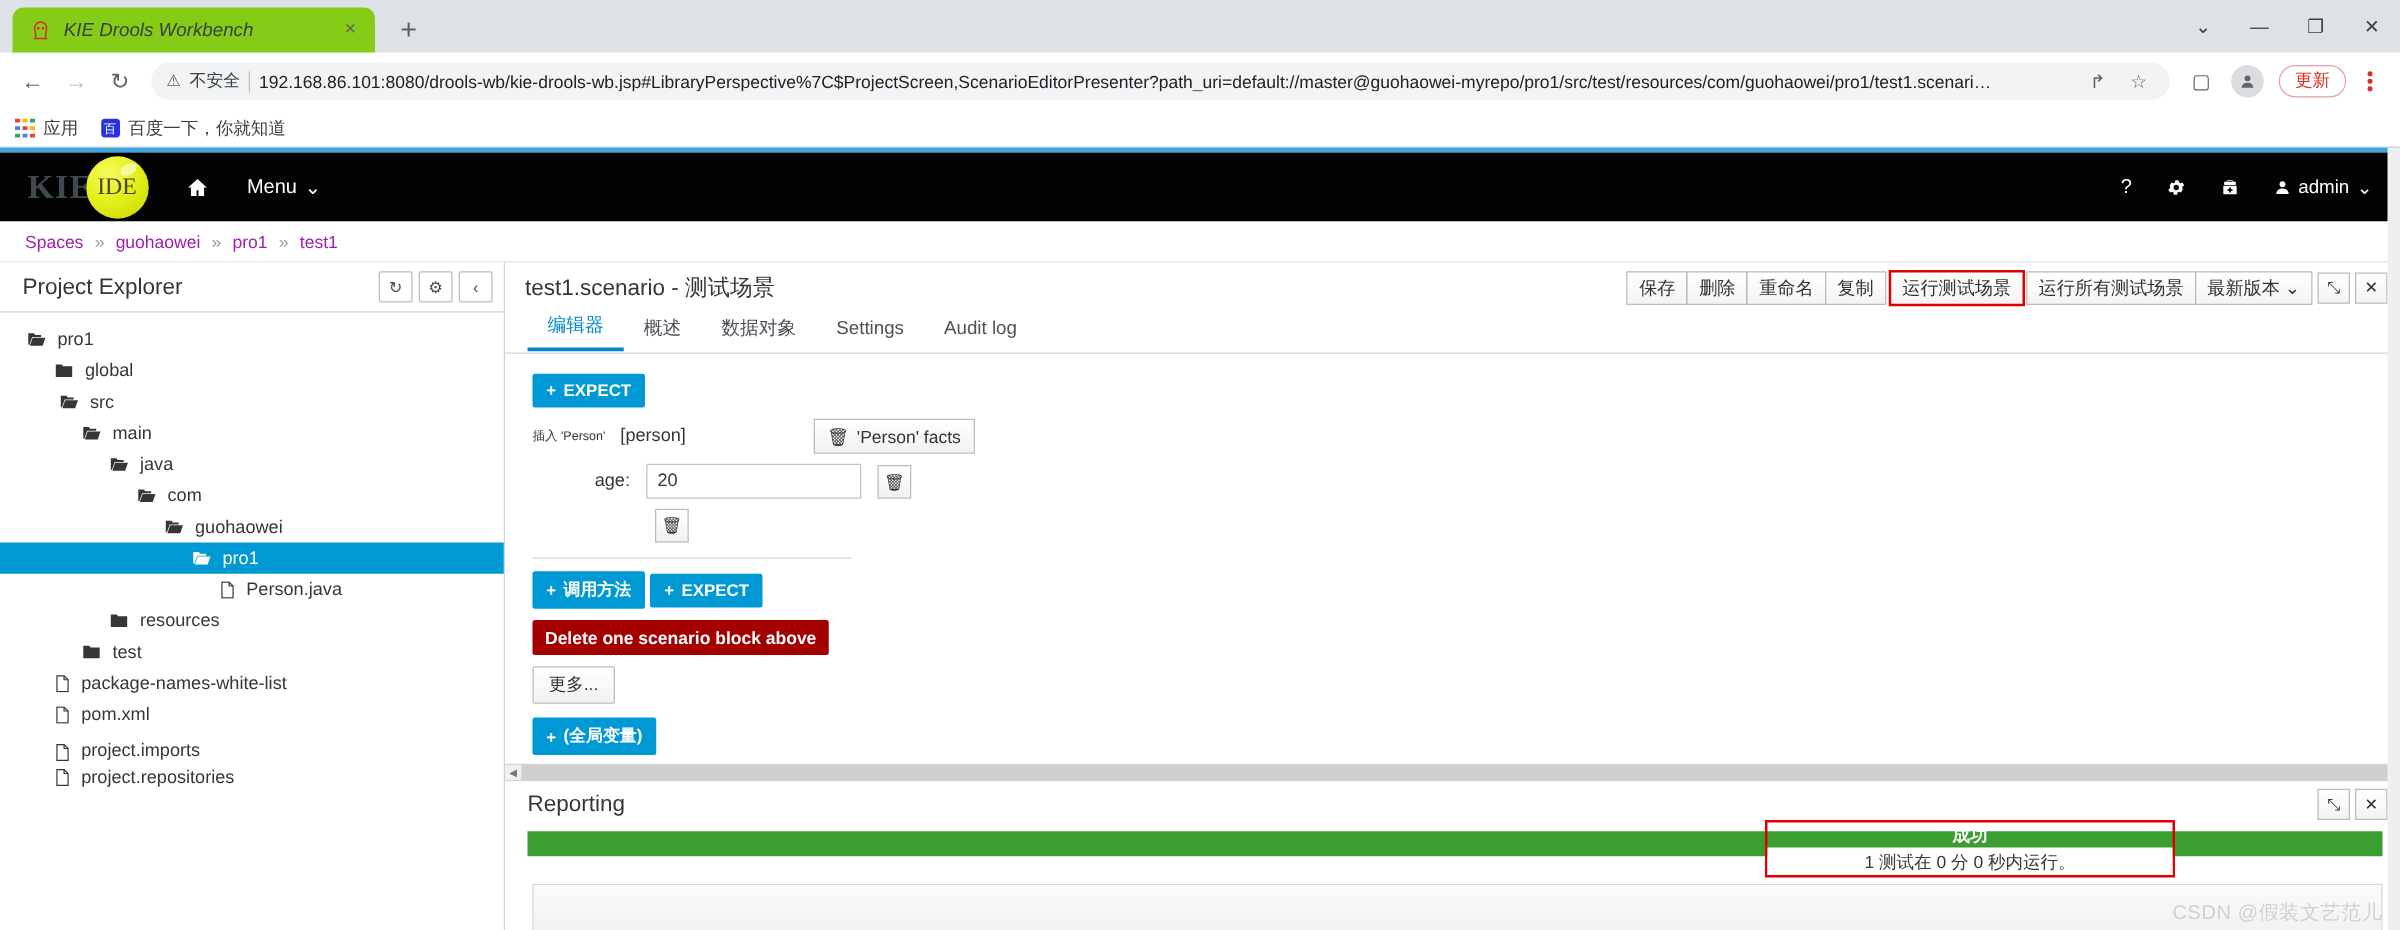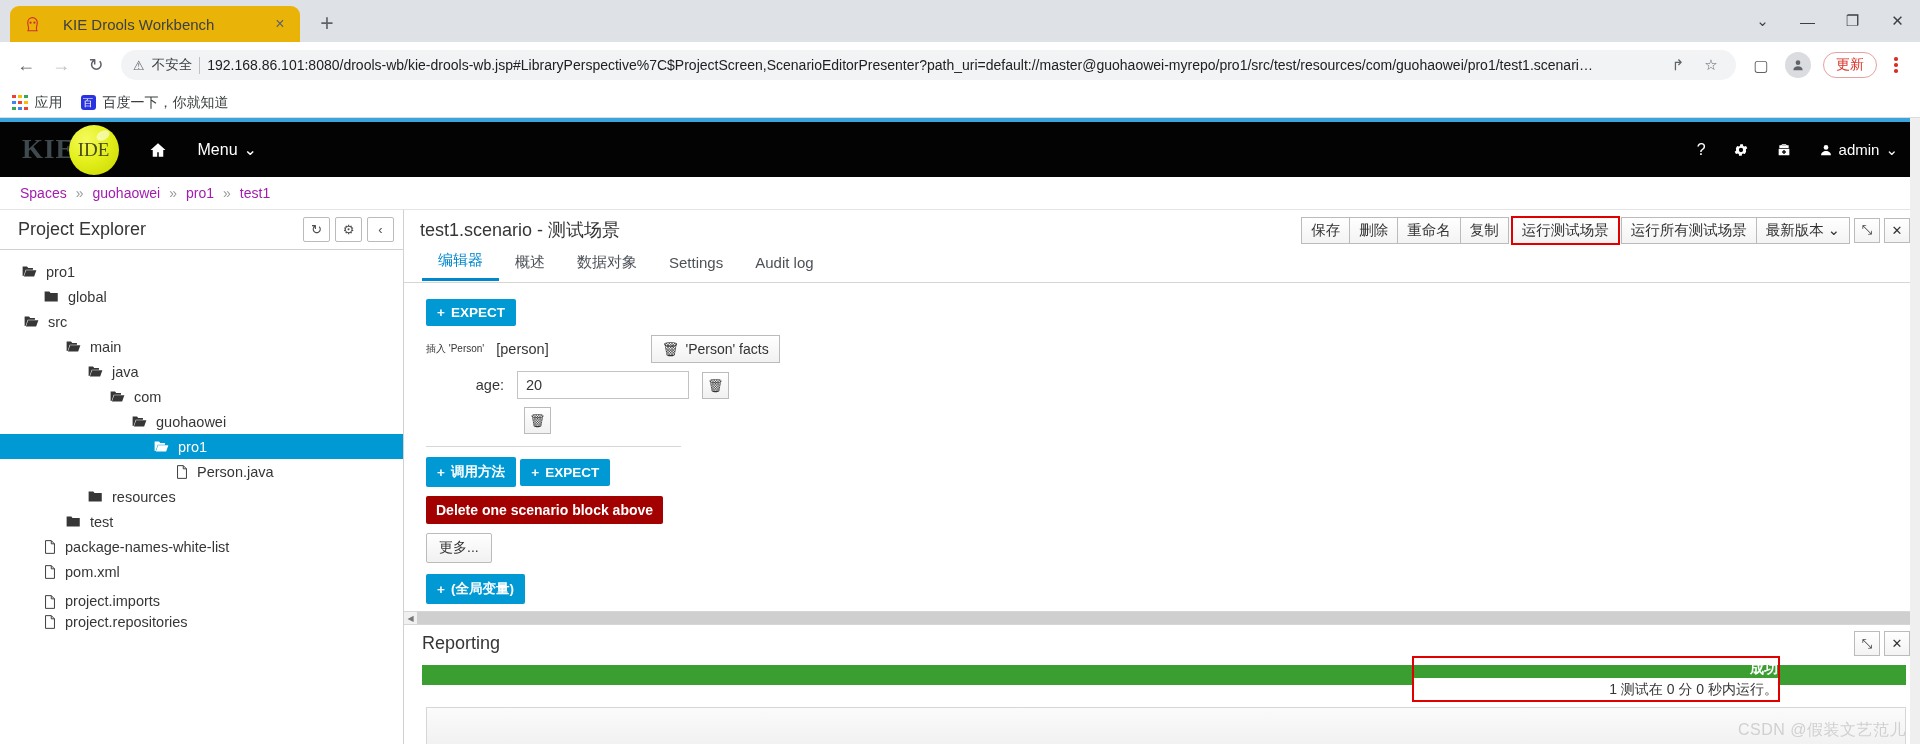--- a/index.html
+++ b/index.html
@@ -11,23 +11,23 @@
     background: #fff;
   }
 
   
   .browser-tabstrip {
     height: 42px; background: #dee1e6;
     display: flex; align-items: flex-end; position: relative;
   }
   .tab {
     margin-left: 10px; height: 36px; min-width: 290px;
-    background: #eab308; border-radius: 9px 9px 0 0;
+    background: #84cc16; border-radius: 9px 9px 0 0;
     display: flex; align-items: center; padding: 0 10px 0 14px;
-    gap: 22px; position: relative;
+    gap: 10px; position: relative; font-style: italic;
   }
   .tab-favicon { width: 17px; height: 17px; flex: 0 0 17px; }
   .tab-title {
     font-size: 15px; color: #3c4043; flex: 1;
     white-space: nowrap; overflow: hidden; text-overflow: ellipsis;
   }
   .tab-close {
     width: 20px; height: 20px; border-radius: 50%;
     display: flex; align-items: center; justify-content: center;
     color: #5f6368; font-size: 16px; line-height: 1;
@@ -255,22 +255,22 @@
   .reporting { border-top: 1px solid #d6d6d6; background: #fff; position: relative; flex: 0 0 auto;}
   .reporting-head {
     height: 37px; display: flex; align-items: center; padding: 0 10px 0 18px;
     position: relative;
   }
   .reporting-title { font-size: 18px; color: #363636; flex: 1; }
   .green-bar {
     height: 20px; background: #3a9e31; margin: 3px 14px 0 18px; position: relative;
   }
   .result-box {
-    position: absolute; left: 990px; top: -9px; width: 368px;
-    border: 2px solid #e00000; background: transparent; text-align: right;
+    position: absolute; left: 990px; top: -9px; width: 328px;
+    border: 2px solid #e00000; background: transparent; text-align: center;
   }
   .result-status {
     font-size: 14px; font-weight: bold; color: #fff; height: 20px;
     line-height: 20px; background: transparent;
   }
   .result-detail {
     font-size: 14px; color: #363636; background: #fff; height: 22px;
     line-height: 22px;
   }
   .report-table {
@@ -431,21 +431,21 @@
             <span>pro1</span>
           </div>
           <div class="tree-row" style="padding-left: 44px;">
             <span class="tree-ico">
               <svg width="15" height="13" viewBox="0 0 24 20" fill="currentColor">
                 <path d="M1 2h7.5l2 2.5H22V18H1z"></path>
               </svg>
             </span>
             <span>global</span>
           </div>
-          <div class="tree-row" style="padding-left: 24px;">
+          <div class="tree-row" style="padding-left: 48px;">
             <span class="tree-ico">
               <svg width="15" height="13" viewBox="0 0 24 20" fill="currentColor">
                 <path d="M1 2h7l2 2.5h7.5V7H6L2.5 17H1z"></path>
                 <path d="M6.6 8H23l-3.6 10H3z"></path>
               </svg>
             </span>
             <span>src</span>
           </div>
           <div class="tree-row" style="padding-left: 66px;">
             <span class="tree-ico">

